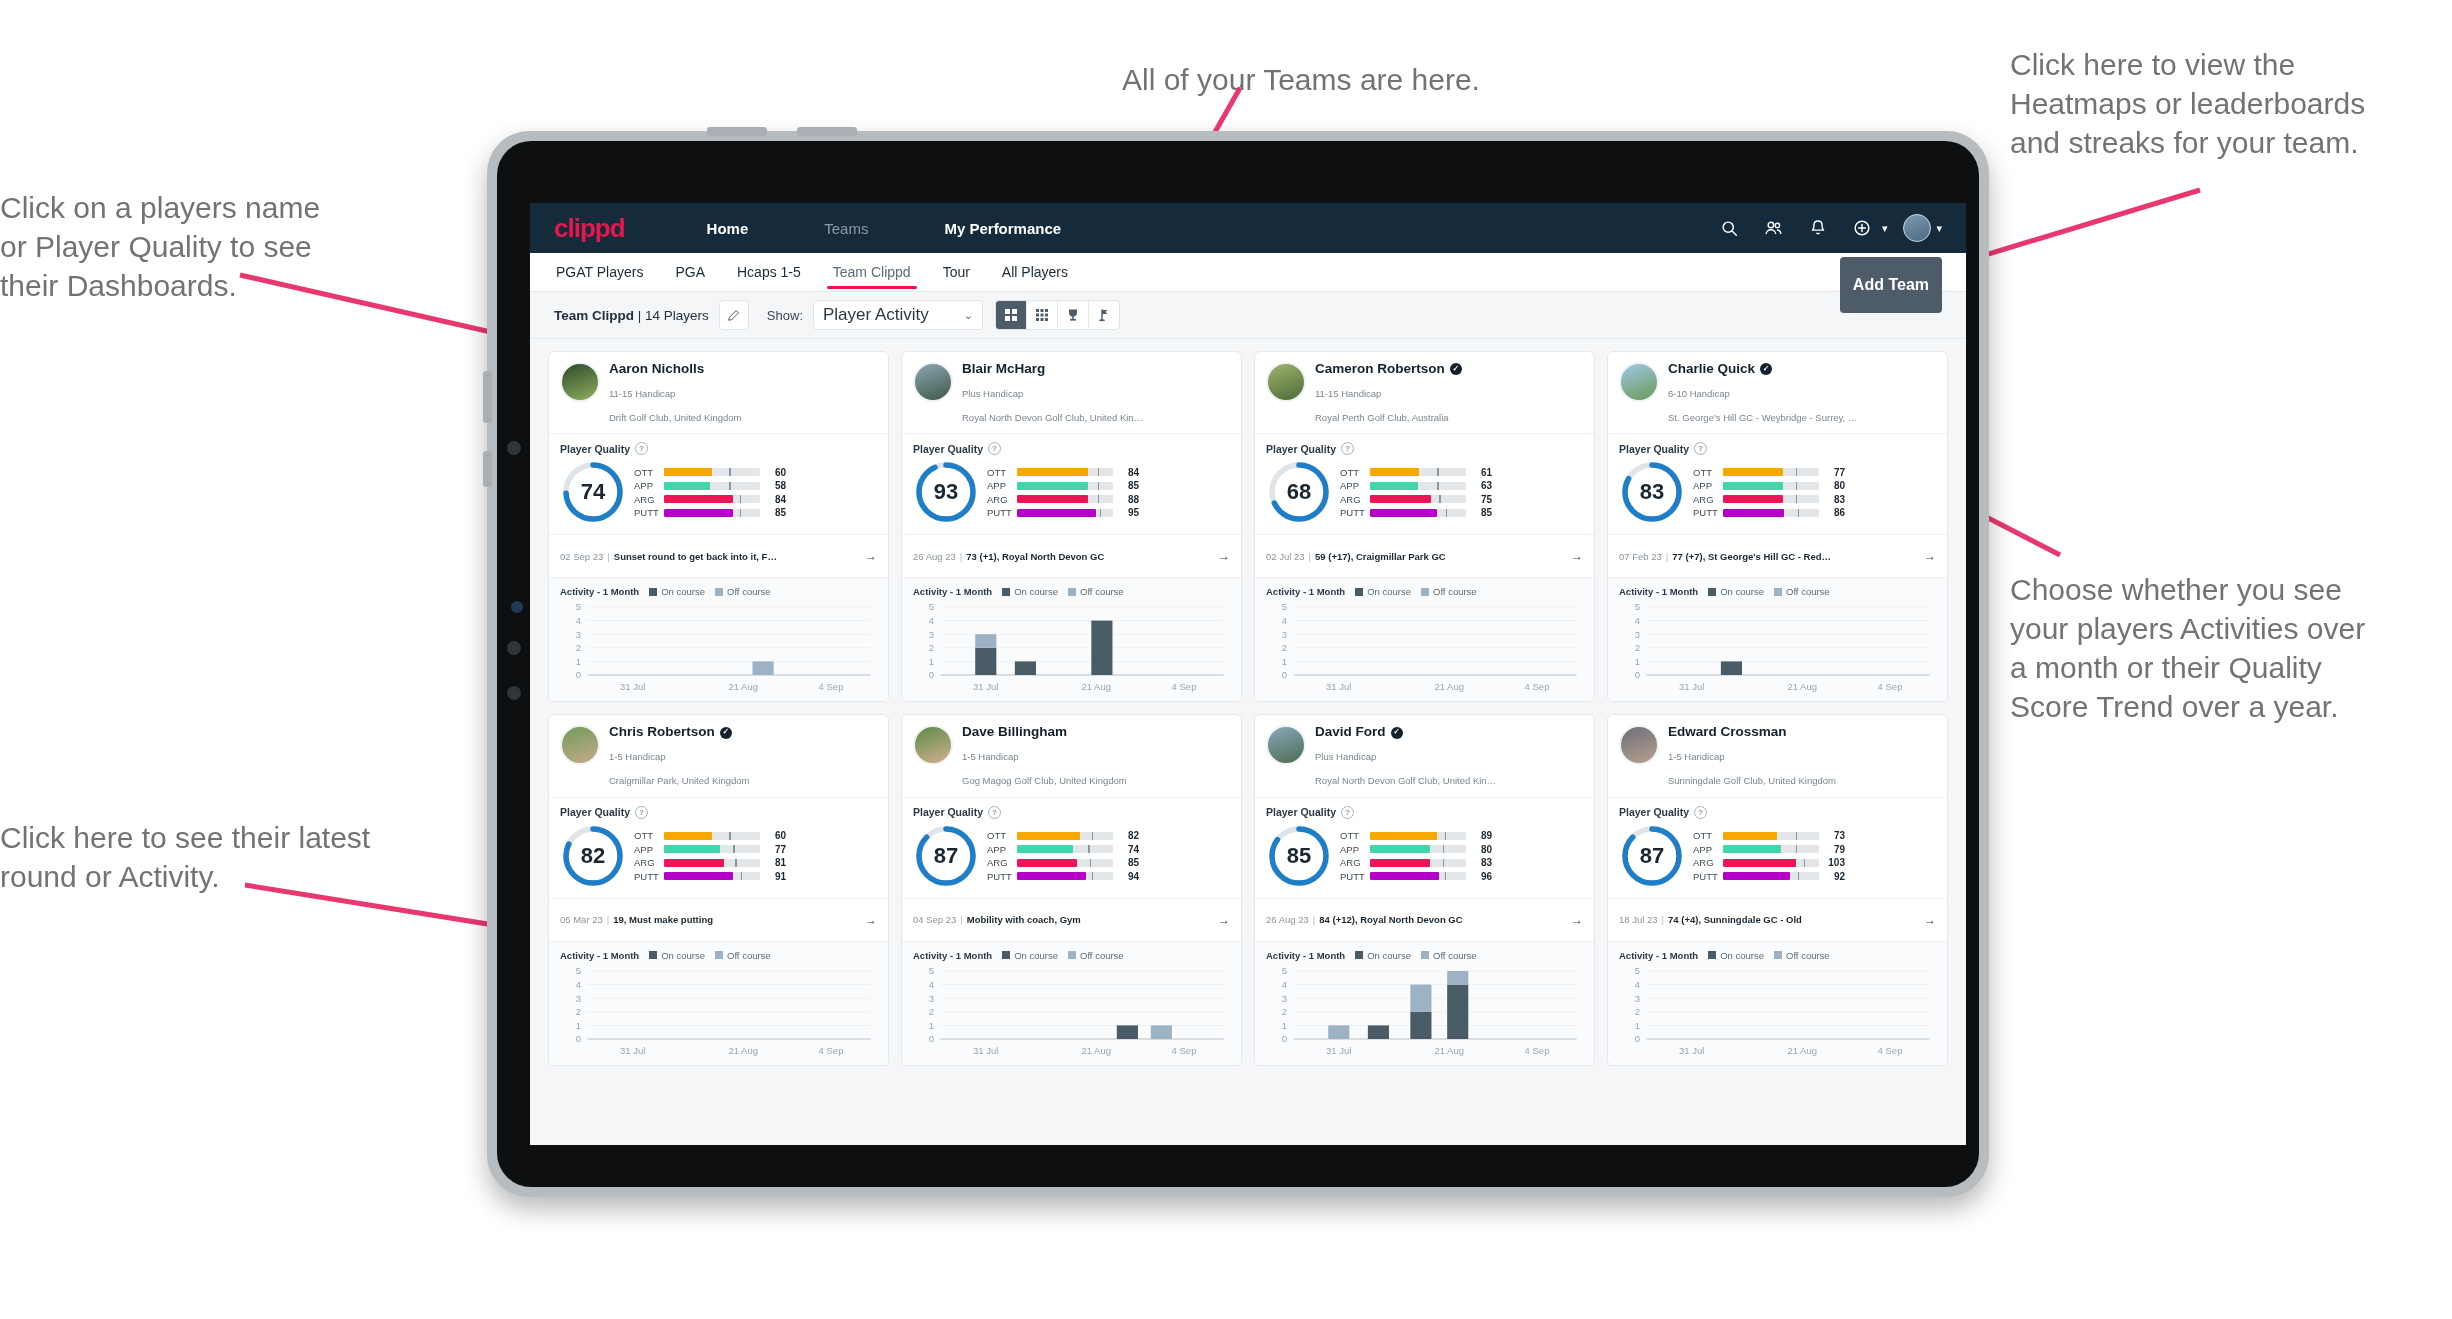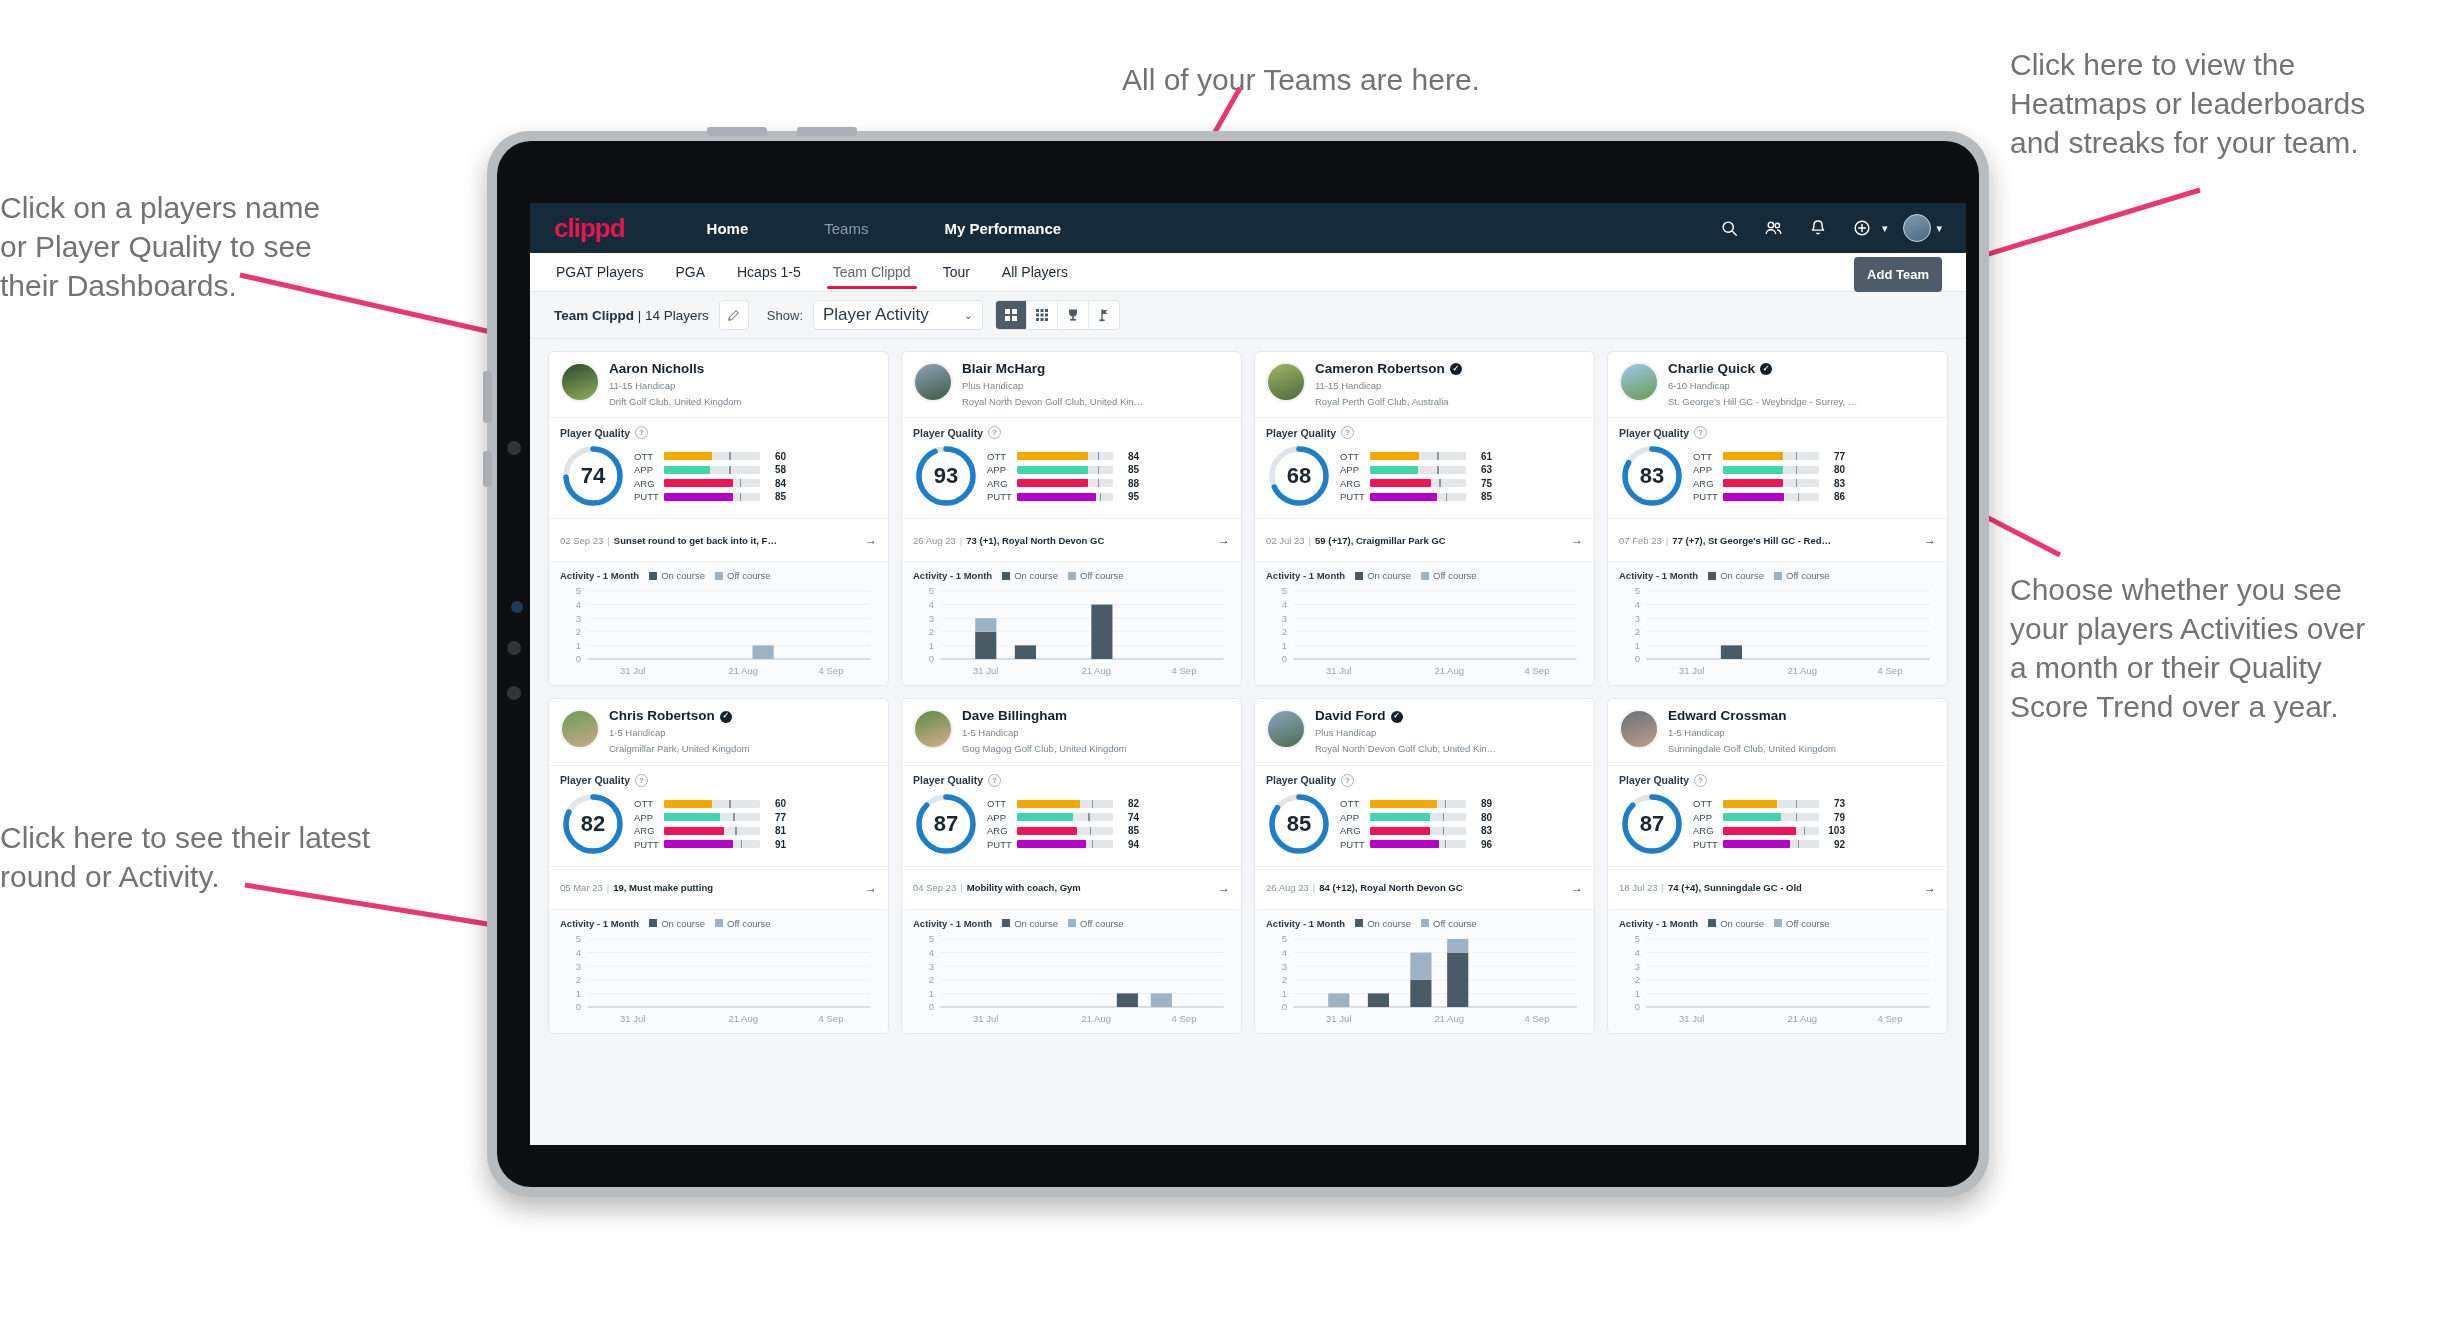--- a/index.html
+++ b/index.html
@@ -43,22 +43,22 @@
   .nav-ic{width:30px;height:30px;display:flex;align-items:center;justify-content:center;margin-left:14px;}
   .nav-ic svg{display:block;}
   .avatar-nav{width:26px;height:26px;border-radius:50%;background:linear-gradient(160deg,#7e9ab0,#4a6a82);margin-left:16px;border:1px solid #cfd8de;}
   .caret{color:#ffffff;font-size:11px;margin-left:5px;}
 
   
   .tabsrow{height:38px;background:#fff;display:flex;align-items:center;padding:0 24px;position:relative;border-bottom:1px solid #e5e8eb;}
   .tabitem{font-size:14px;color:#1d2b36;margin-right:28px;position:relative;padding:8px 2px 9px;white-space:nowrap;font-weight:500;}
   .tabitem.active{color:#5d6b76;}
   .tabitem.active:after{content:"";position:absolute;left:-4px;right:-4px;bottom:0;height:3px;background:#e8174b;border-radius:2px;}
-  .addteam{position:absolute;right:24px;top:4px;background:#4d5c68;color:#fff;font-size:13px;font-weight:600;
-           padding:10px 13px;border-radius:4px;border:none;}
+  .addteam{position:absolute;right:24px;top:4px;background:#4d5c68;color:#fff;font-size:16px;font-weight:600;
+           padding:19px 13px;border-radius:4px;border:none;}
 
   
   .toolbar{height:46px;background:#f4f6f8;display:flex;align-items:center;padding:0 24px;border-bottom:1px solid #e5e8eb;}
   .teamlabel{font-size:13.5px;color:#22313c;white-space:nowrap;}
   .teamlabel b{font-weight:700;}
   .pencil-btn{width:28px;height:28px;margin-left:10px;background:#fff;border:1px solid #dfe4e8;border-radius:4px;display:flex;align-items:center;justify-content:center;}
   .searchbox{flex:1;height:28px;margin-left:12px;background:#fff;border:1px solid #dfe4e8;border-radius:4px;display:flex;align-items:center;padding:0 10px;max-width:690px;}
   .searchbox .ph{color:#9aa6b0;font-size:13px;margin-left:8px;}
   .show-label{font-size:13px;color:#3a4853;margin:0 10px 0 18px;}
   .select{width:150px;height:28px;background:#fff;border:1px solid #dfe4e8;border-radius:4px;display:flex;align-items:center;justify-content:space-between;padding:0 9px;}
@@ -70,21 +70,21 @@
   .vbtn.active{background:#4d5c68;}
 
   
   .grid-wrap{background:#f4f6f8;padding:12px 18px 0;height:808px;box-sizing:border-box;}
   .grid{display:grid;grid-template-columns:repeat(4,1fr);gap:12px;}
   .card{background:#fff;border:1px solid #e4e8ec;border-radius:6px;overflow:hidden;}
   .card-head{display:flex;align-items:flex-start;padding:10px 11px 9px;}
   .avatar{width:36px;height:36px;border-radius:50%;flex:0 0 36px;border:2px solid #f0f2f4;margin-right:9px;}
   .pname{font-size:13.5px;font-weight:700;color:#14212c;display:flex;align-items:center;line-height:1.1;}
   .verified{width:12px;height:12px;border-radius:50%;background:#14212c;color:#fff;font-size:8px;display:inline-flex;align-items:center;justify-content:center;margin-left:5px;flex:0 0 12px;}
-  .pmeta{font-size:9.5px;color:#7a868f;margin-top:3px;line-height:1.35;white-space:nowrap;overflow:hidden;text-overflow:ellipsis;max-width:190px;}
+  .pmeta{font-size:9.5px;color:#7a868f;margin-top:11px;line-height:1.35;white-space:nowrap;overflow:hidden;text-overflow:ellipsis;max-width:190px;}
 
   .pq-sec{border-top:1px solid #eef1f3;padding:8px 11px 9px;}
   .pq-title{font-size:10.5px;color:#2b3845;font-weight:600;display:flex;align-items:center;}
   .qmark{width:11px;height:11px;border-radius:50%;border:1px solid #a8b2ba;color:#8d98a1;font-size:8px;display:inline-flex;align-items:center;justify-content:center;margin-left:5px;}
   .pq-body{display:flex;align-items:center;margin-top:4px;}
   .donut{position:relative;width:66px;height:66px;flex:0 0 66px;margin-right:8px;}
   .donut svg{display:block;transform:rotate(-90deg);}
   .donut .dv{position:absolute;inset:0;display:flex;align-items:center;justify-content:center;font-size:22px;font-weight:700;color:#1b2730;}
   .metrics{flex:1;}
   .mrow{display:flex;align-items:center;height:13.5px;}

